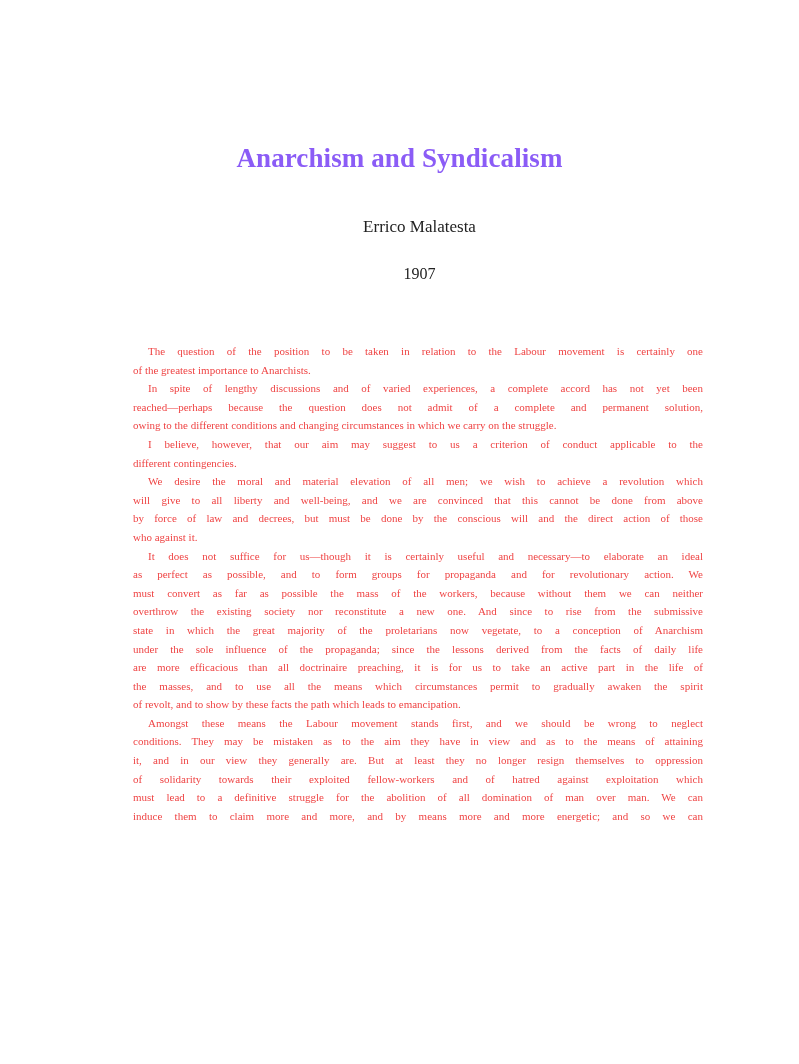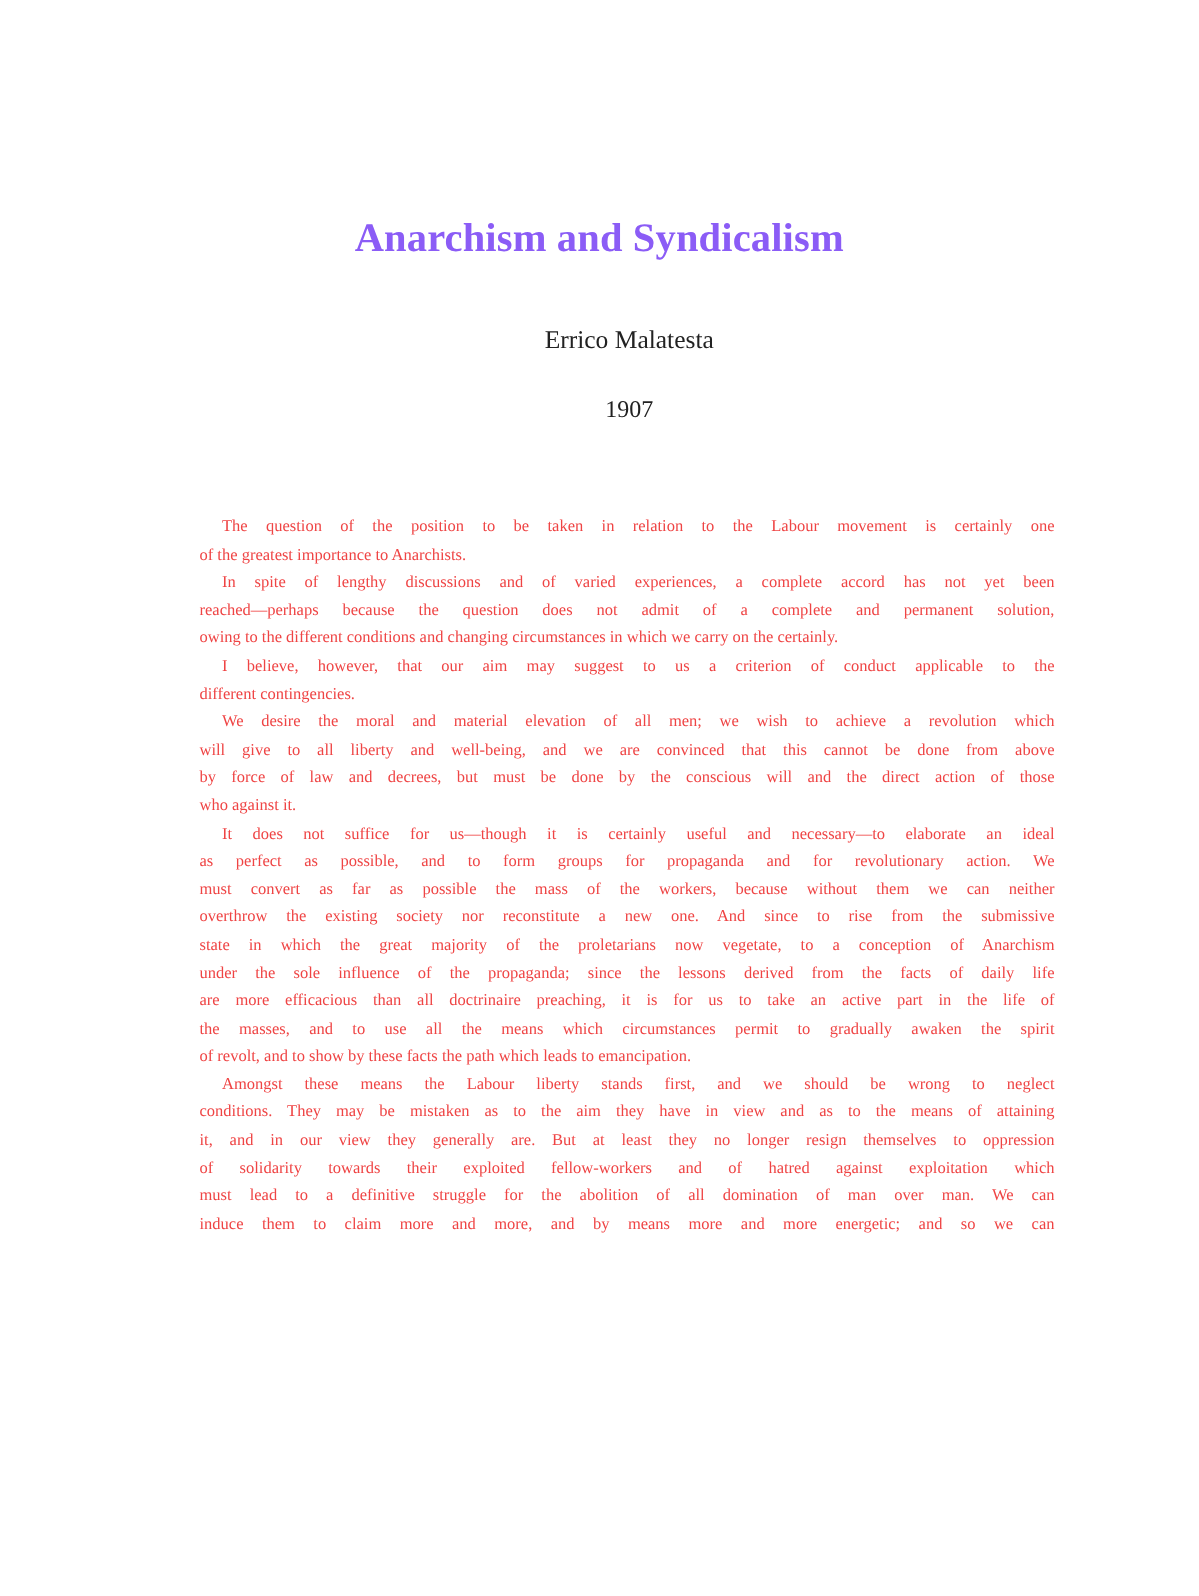--- a/index.html
+++ b/index.html
@@ -88,21 +88,21 @@
   <div class="year">1907</div>
 
   <div class="body-text" id="body-text">
       <div>
         <span class="line first">The question of the position to be taken in relation to the Labour movement is certainly one</span>
         <span class="line last">of the greatest importance to Anarchists.</span>
       </div>
       <div>
         <span class="line first">In spite of lengthy discussions and of varied experiences, a complete accord has not yet been</span>
         <span class="line">reached—perhaps because the question does not admit of a complete and permanent solution,</span>
-        <span class="line last">owing to the different conditions and changing circumstances in which we carry on the certainly.</span>
+        <span class="line last">owing to the different conditions and changing circumstances in which we carry on the struggle.</span>
       </div>
       <div>
         <span class="line first">I believe, however, that our aim may suggest to us a criterion of conduct applicable to the</span>
         <span class="line last">different contingencies.</span>
       </div>
       <div>
         <span class="line first">We desire the moral and material elevation of all men; we wish to achieve a revolution which</span>
         <span class="line">will give to all liberty and well-being, and we are convinced that this cannot be done from above</span>
         <span class="line">by force of law and decrees, but must be done by the conscious will and the direct action of those</span>
         <span class="line last">who against it.</span>
@@ -112,21 +112,21 @@
         <span class="line">as perfect as possible, and to form groups for propaganda and for revolutionary action.  We</span>
         <span class="line">must convert as far as possible the mass of the workers, because without them we can neither</span>
         <span class="line">overthrow the existing society nor reconstitute a new one. And since to rise from the submissive</span>
         <span class="line">state in which the great majority of the proletarians now vegetate, to a conception of Anarchism</span>
         <span class="line">under the sole influence of the propaganda; since the lessons derived from the facts of daily life</span>
         <span class="line">are more efficacious than all doctrinaire preaching, it is for us to take an active part in the life of</span>
         <span class="line">the masses, and to use all the means which circumstances permit to gradually awaken the spirit</span>
         <span class="line last">of revolt, and to show by these facts the path which leads to emancipation.</span>
       </div>
       <div>
-        <span class="line first">Amongst these means the Labour liberty stands first, and we should be wrong to neglect</span>
+        <span class="line first">Amongst these means the Labour movement stands first, and we should be wrong to neglect</span>
         <span class="line">conditions. They may be mistaken as to the aim they have in view and as to the means of attaining</span>
         <span class="line">it, and in our view they generally are. But at least they no longer resign themselves to oppression</span>
         <span class="line">of solidarity towards their exploited fellow-workers and of hatred against exploitation which</span>
         <span class="line">must lead to a definitive struggle for the abolition of all domination of man over man. We can</span>
         <span class="line">induce them to claim more and more, and by means more and more energetic; and so we can</span>
       </div>
     </div>
 </div>
 
 </body></html>

